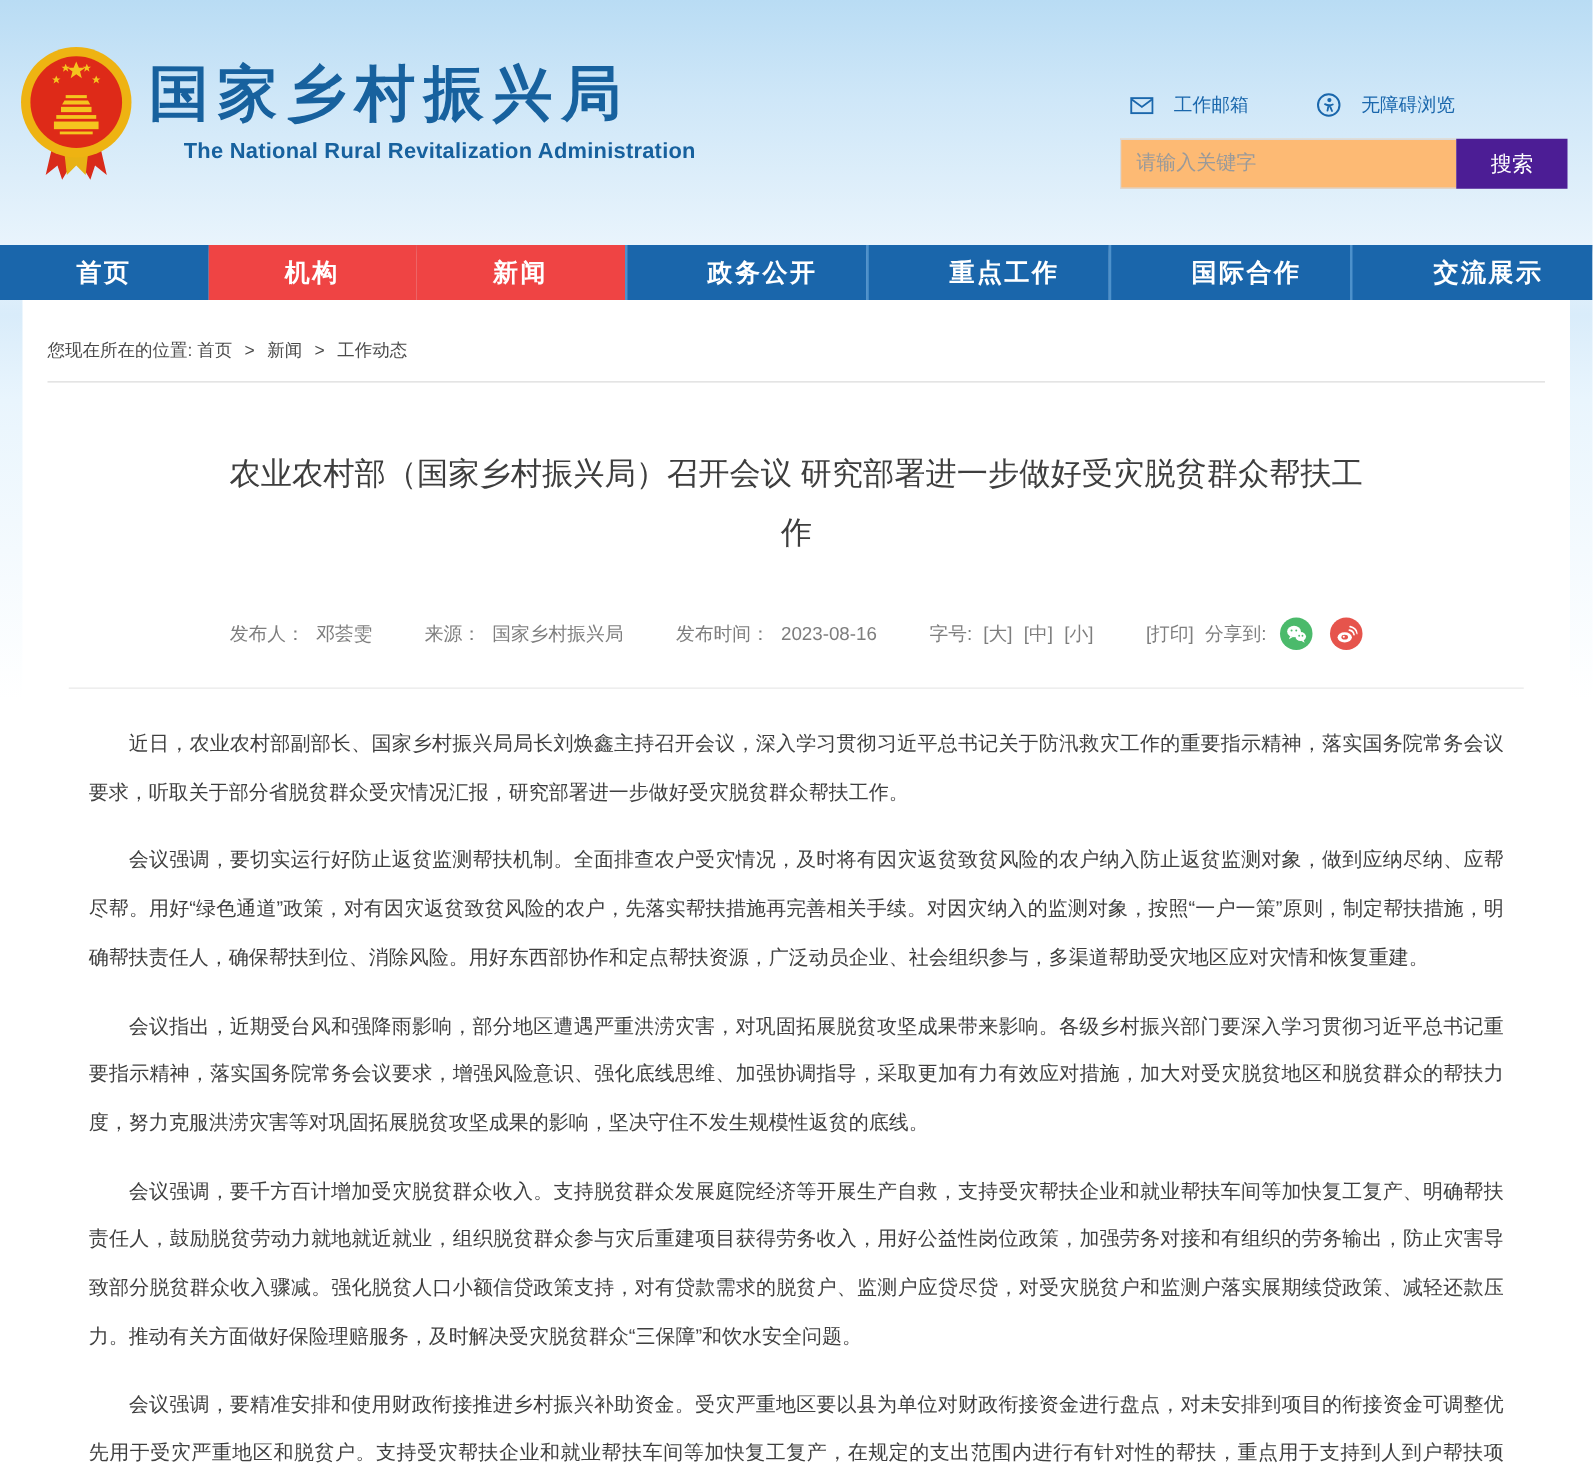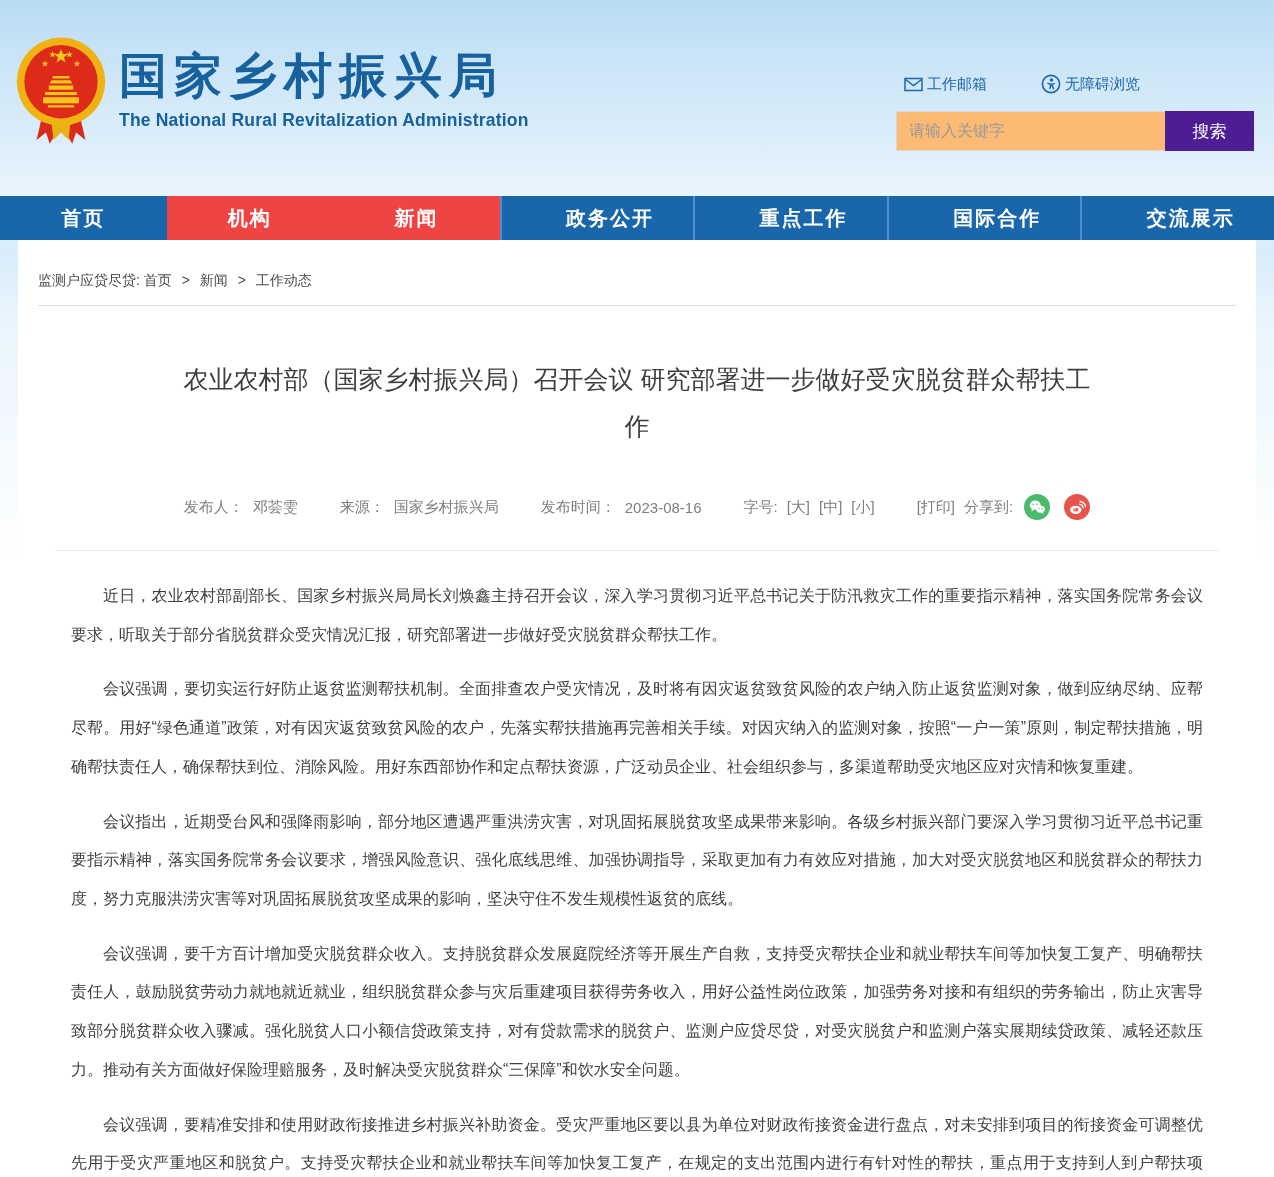--- a/index.html
+++ b/index.html
@@ -8,25 +8,25 @@
     width:1274px; height:1177px; overflow:hidden;
     font-family:"Liberation Sans","DejaVu Sans",sans-serif;
     background: linear-gradient(180deg,#b9dcf4 0px,#cfe7f8 80px,#e3f1fb 170px,#e9f4fc 196px,#d9ecfa 252px,#e9f5fd 320px,#ffffff 560px);
   }
 
   
   .site-header { height:196px; position:relative; }
   .logo { position:absolute; left:14px; top:34px; width:94px; height:118px; }
   .brand { position:absolute; left:119px; top:50px; }
   .brand-cn { font-size:48px; font-weight:bold; color:#17619e; letter-spacing:7px; line-height:1.1; }
-  .brand-en { font-size:17.5px; font-weight:bold; color:#17619e; margin-top:7px; letter-spacing:.2px; }
+  .brand-en { font-size:17.5px; font-weight:bold; color:#17619e; margin-top:7px; letter-spacing:.2px;margin-left:28px; }
 
   .header-right { position:absolute; right:20px; top:74px; width:358px; }
   .quick-links { display:flex; gap:54px; padding-left:8px; }
-  .quick-link { display:flex; align-items:center; gap:4px; color:#1a67ac; font-size:15px; cursor:pointer;font-family:Liberation Serif, serif; }
+  .quick-link { display:flex; align-items:center; gap:16px; color:#1a67ac; font-size:15px; cursor:pointer;font-family:Liberation Serif, serif; }
   .search-row { display:flex; margin-top:17px; }
   .search-input { flex:1; height:40px; border:1px solid #d9d9d9; border-right:none; padding:0 12px; font-size:16px; color:#333; background:#fdba74; outline:none; }
   .search-input::placeholder { color:#9a9a9a; }
   .search-btn { width:89px; height:40px; background:#4c1d95; color:#fff; font-size:17px; border:none; cursor:pointer; }
 
   
   .main-nav { display:flex; height:44px; box-shadow: inset 0 5px 5px -2px rgba(5,45,90,.45); }
   .nav-item { flex:1; display:flex; align-items:center; justify-content:center; color:#fff; font-size:20px; font-weight:bold; letter-spacing:2px; cursor:pointer; }
   .nav-light { background:#1a66ab; }
   .nav-dark { background:#ef4444; }
@@ -126,21 +126,21 @@
     <div class="nav-item nav-dark">新闻</div>
     <div class="nav-item nav-light nav-sep">政务公开</div>
     <div class="nav-item nav-light nav-sep">重点工作</div>
     <div class="nav-item nav-light nav-sep">国际合作</div>
     <div class="nav-item nav-light nav-sep">交流展示</div>
   </nav>
 
   <main class="content-box">
 
     <div class="breadcrumb">
-      <span>监测户应贷尽贷:</span>
+      <span>您现在所在的位置:</span>
       <span class="crumb">首页</span>
       <span class="sep">&gt;</span>
       <span class="crumb">新闻</span>
       <span class="sep">&gt;</span>
       <span class="crumb">工作动态</span>
     </div>
     <div class="breadcrumb-divider"></div>
 
     <article>
       <h1 class="article-title">农业农村部（国家乡村振兴局）召开会议 研究部署进一步做好受灾脱贫群众帮扶工作</h1>

